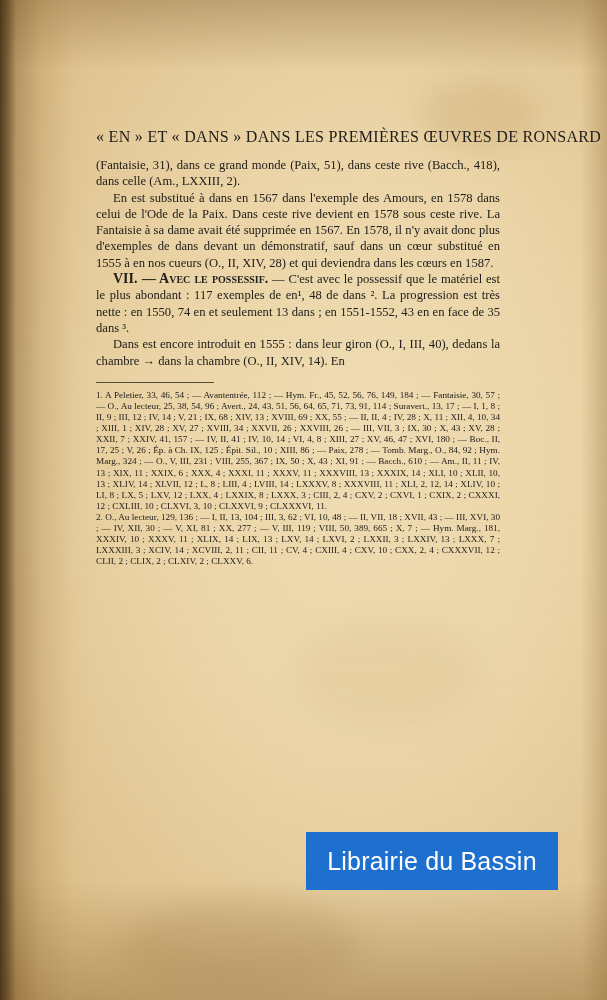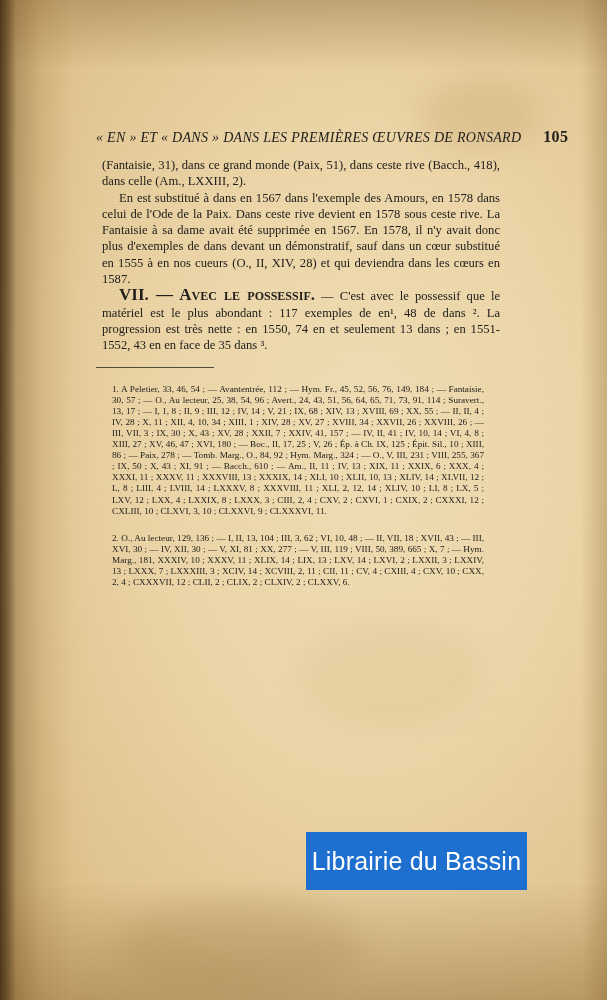--- a/index.html
+++ b/index.html
@@ -73,69 +73,68 @@
     display: flex;
     align-items: baseline;
     justify-content: space-between;
     font-size: 11.2px;
     letter-spacing: 0.3px;
     margin-bottom: 11px;
   }
   .running-head {
     font-variant: small-caps;
     text-transform: none;
-    font-size: 14px;
+    font-size: 16px;
     white-space: nowrap;
-    font-style: italic;
   }
   .folio {
     font-size: 16px;
     font-weight: 700;
     margin-left: 22px;
   }
   p.body {
-    margin: 0 0 0 6px;
+    margin: 0 0 0 0;
     font-size: 12.6px;
     line-height: 16.3px;
     text-align: justify;
     text-justify: inter-word;
     hyphens: manual;
   }
   p.body + p.body { margin-top: 0; }
   p.indent { text-indent: 17px; }
   .sec-head {
     margin-top: 13px;
     text-indent: 17px;
   }
   .sec-label {
     font-weight: 700;
     font-variant: small-caps;
-    font-size: 17px;
+    font-size: 14px;
   }
 
   .fn-rule {
     width: 118px;
     height: 1px;
     background: #3a342c;
     margin: 13px 0 7px 0;
     opacity: 0.85;
   }
   .notes {
     font-size: 9.2px;
     line-height: 11.1px;
     text-align: justify;
   }
-  .notes p { margin: 16px; }
+  .notes p { margin: 0; }
 
   
   .watermark {
     position: absolute;
     left: 306px;
     top: 832px;
-    width: 221px;
+    width: 252px;
     height: 58px;
     background: #1d6fd0;
     display: flex;
     align-items: center;
     justify-content: center;
   }
   .watermark span {
     color: #ffffff;
     font-family: "Liberation Sans", sans-serif;
     font-size: 25px;
@@ -170,20 +169,21 @@
     <div class="header-line">
       <div class="running-head">« EN » ET « DANS » DANS LES PREMIÈRES ŒUVRES DE RONSARD</div>
       <div class="folio">105</div>
     </div>
 
     <p class="body">(Fantaisie, 31), dans ce grand monde (Paix, 51), dans ceste rive (Bacch., 418), dans celle (Am., LXXIII, 2).</p>
     <p class="body indent">En est substitué à dans en 1567 dans l'exemple des Amours, en 1578 dans celui de l'Ode de la Paix. Dans ceste rive devient en 1578 sous ceste rive. La Fantaisie à sa dame avait été supprimée en 1567. En 1578, il n'y avait donc plus d'exemples de dans devant un démonstratif, sauf dans un cœur substitué en 1555 à en nos cueurs (O., II, XIV, 28) et qui deviendra dans les cœurs en 1587.</p>
 
     <p class="body sec-head"><span class="sec-label">VII. — Avec le possessif.</span><span> — C'est avec le possessif que le matériel est le plus abondant : 117 exemples de en¹, 48 de dans ². La progression est très nette : en 1550, 74 en et seulement 13 dans ; en 1551-1552, 43 en en face de 35 dans ³.</span></p>
 
+    <p class="body indent">Dans est encore introduit en 1555 : dans leur giron (O., I, III, 40), dedans la chambre → dans la chambre (O., II, XIV, 14). En</p>
 
     <div class="fn-rule"></div>
 
     <div class="notes">
       <p>1. A Peletier, 33, 46, 54 ; — Avantentrée, 112 ; — Hym. Fr., 45, 52, 56, 76, 149, 184 ; — Fantaisie, 30, 57 ; — O., Au lecteur, 25, 38, 54, 96 ; Avert., 24, 43, 51, 56, 64, 65, 71, 73, 91, 114 ; Suravert., 13, 17 ; — I, 1, 8 ; II, 9 ; III, 12 ; IV, 14 ; V, 21 ; IX, 68 ; XIV, 13 ; XVIII, 69 ; XX, 55 ; — II, II, 4 ; IV, 28 ; X, 11 ; XII, 4, 10, 34 ; XIII, 1 ; XIV, 28 ; XV, 27 ; XVIII, 34 ; XXVII, 26 ; XXVIII, 26 ; — III, VII, 3 ; IX, 30 ; X, 43 ; XV, 28 ; XXII, 7 ; XXIV, 41, 157 ; — IV, II, 41 ; IV, 10, 14 ; VI, 4, 8 ; XIII, 27 ; XV, 46, 47 ; XVI, 180 ; — Boc., II, 17, 25 ; V, 26 ; Ép. à Ch. IX, 125 ; Épit. Sil., 10 ; XIII, 86 ; — Paix, 278 ; — Tomb. Marg., O., 84, 92 ; Hym. Marg., 324 ; — O., V, III, 231 ; VIII, 255, 367 ; IX, 50 ; X, 43 ; XI, 91 ; — Bacch., 610 ; — Am., II, 11 ; IV, 13 ; XIX, 11 ; XXIX, 6 ; XXX, 4 ; XXXI, 11 ; XXXV, 11 ; XXXVIII, 13 ; XXXIX, 14 ; XLI, 10 ; XLII, 10, 13 ; XLIV, 14 ; XLVII, 12 ; L, 8 ; LIII, 4 ; LVIII, 14 ; LXXXV, 8 ; XXXVIII, 11 ; XLI, 2, 12, 14 ; XLIV, 10 ; LI, 8 ; LX, 5 ; LXV, 12 ; LXX, 4 ; LXXIX, 8 ; LXXX, 3 ; CIII, 2, 4 ; CXV, 2 ; CXVI, 1 ; CXIX, 2 ; CXXXI, 12 ; CXLIII, 10 ; CLXVI, 3, 10 ; CLXXVI, 9 ; CLXXXVI, 11.</p>
       <p>2. O., Au lecteur, 129, 136 ; — I, II, 13, 104 ; III, 3, 62 ; VI, 10, 48 ; — II, VII, 18 ; XVII, 43 ; — III, XVI, 30 ; — IV, XII, 30 ; — V, XI, 81 ; XX, 277 ; — V, III, 119 ; VIII, 50, 389, 665 ; X, 7 ; — Hym. Marg., 181, XXXIV, 10 ; XXXV, 11 ; XLIX, 14 ; LIX, 13 ; LXV, 14 ; LXVI, 2 ; LXXII, 3 ; LXXIV, 13 ; LXXX, 7 ; LXXXIII, 3 ; XCIV, 14 ; XCVIII, 2, 11 ; CII, 11 ; CV, 4 ; CXIII, 4 ; CXV, 10 ; CXX, 2, 4 ; CXXXVII, 12 ; CLII, 2 ; CLIX, 2 ; CLXIV, 2 ; CLXXV, 6.</p>
     </div>
 
   </div>
 

